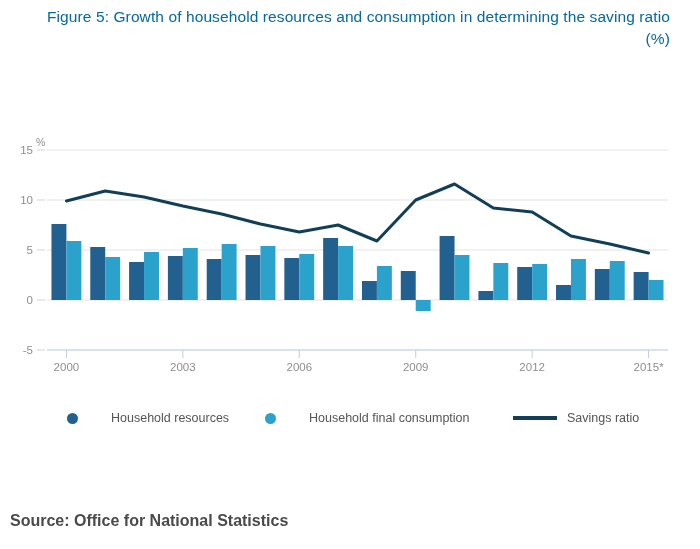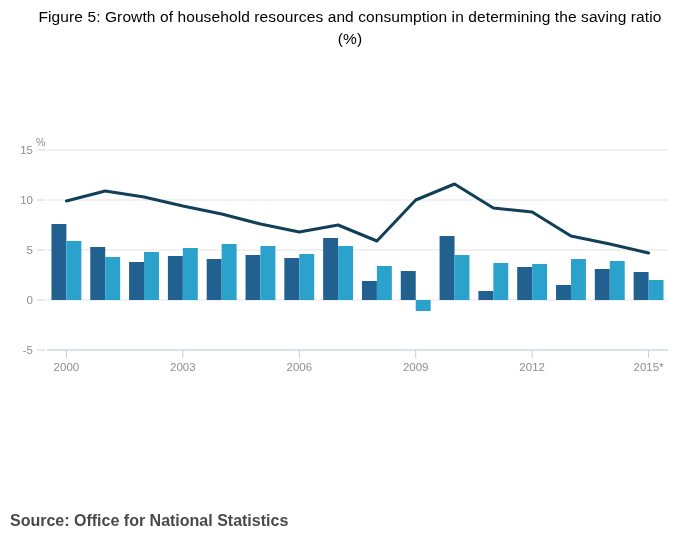--- a/index.html
+++ b/index.html
@@ -19,24 +19,24 @@
     position: absolute;
     left: 0; top: 0;
     width: 700px;
     height: 549px;
   }
   .title {
     position: absolute;
     left: 30px;
     top: 6px;
     width: 640px;
-    text-align: center;
+    text-align: right;
     font-size: 15.5px;
     line-height: 22px;
-    color: #000000;
+    color: #0369a1;
     font-weight: normal;
     letter-spacing: 0.1px;
   }
   .plot {
     position: absolute;
     left: 0;
     top: 0;
     width: 700px;
     height: 400px;
   }
@@ -160,16 +160,30 @@
         <line x1="415.71875" x2="415.71875" y1="350" y2="358" stroke="#c3cddf" stroke-width="1"></line>
         <text x="415.71875" y="371" text-anchor="middle" class="tick-text">2009</text>
         <line x1="532.15625" x2="532.15625" y1="350" y2="358" stroke="#c3cddf" stroke-width="1"></line>
         <text x="532.15625" y="371" text-anchor="middle" class="tick-text">2012</text>
         <line x1="648.59375" x2="648.59375" y1="350" y2="358" stroke="#c3cddf" stroke-width="1"></line>
         <text x="648.59375" y="371" text-anchor="middle" class="tick-text">2015*</text>
         <path d="M66.41 201.00 L105.22 191.00 L144.03 197.00 L182.84 206.00 L221.66 214.00 L260.47 224.00 L299.28 232.00 L338.09 225.00 L376.91 241.00 L415.72 200.00 L454.53 184.00 L493.34 208.00 L532.16 212.00 L570.97 236.00 L609.78 244.00 L648.59 253.00" fill="none" stroke="#123f58" stroke-width="3" stroke-linejoin="round" stroke-linecap="round"></path>
       </svg>
   </div>
 
+  <div class="legend">
+    <div class="legend-item" id="legend-resources">
+      <span class="swatch-dot" id="sw-resources" style="background: rgb(33, 96, 143);"></span>
+      <span class="legend-label">Household resources</span>
+    </div>
+    <div class="legend-item" id="legend-consumption">
+      <span class="swatch-dot" id="sw-consumption" style="background: rgb(43, 162, 204);"></span>
+      <span class="legend-label">Household final consumption</span>
+    </div>
+    <div class="legend-item" id="legend-savings">
+      <span class="swatch-line" id="sw-savings" style="background: rgb(18, 63, 88);"></span>
+      <span class="legend-label">Savings ratio</span>
+    </div>
+  </div>
 
   <div class="source">Source: Office for National Statistics</div>
 
 </div>
 
 </body></html>

